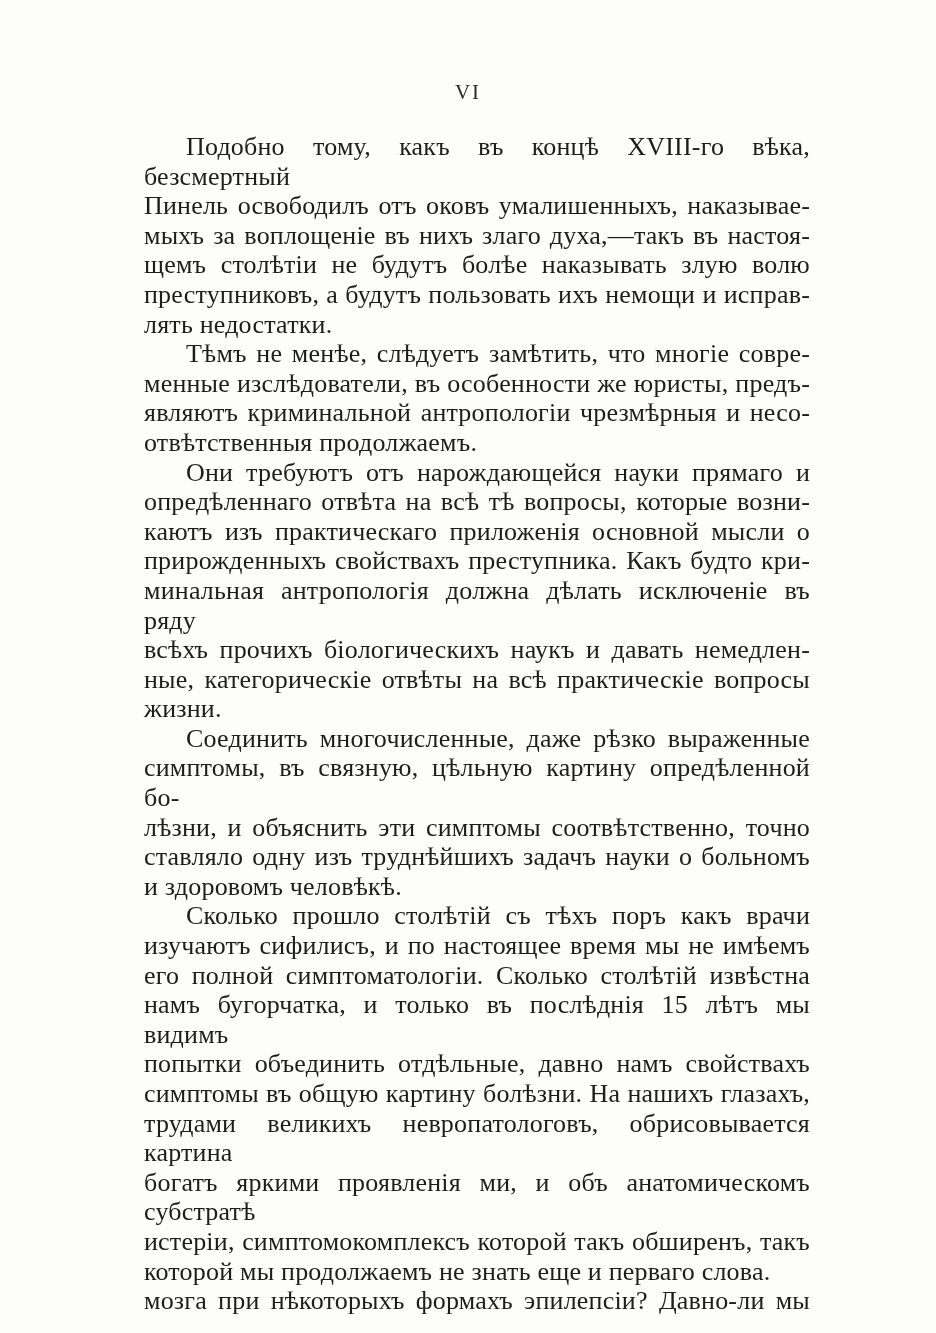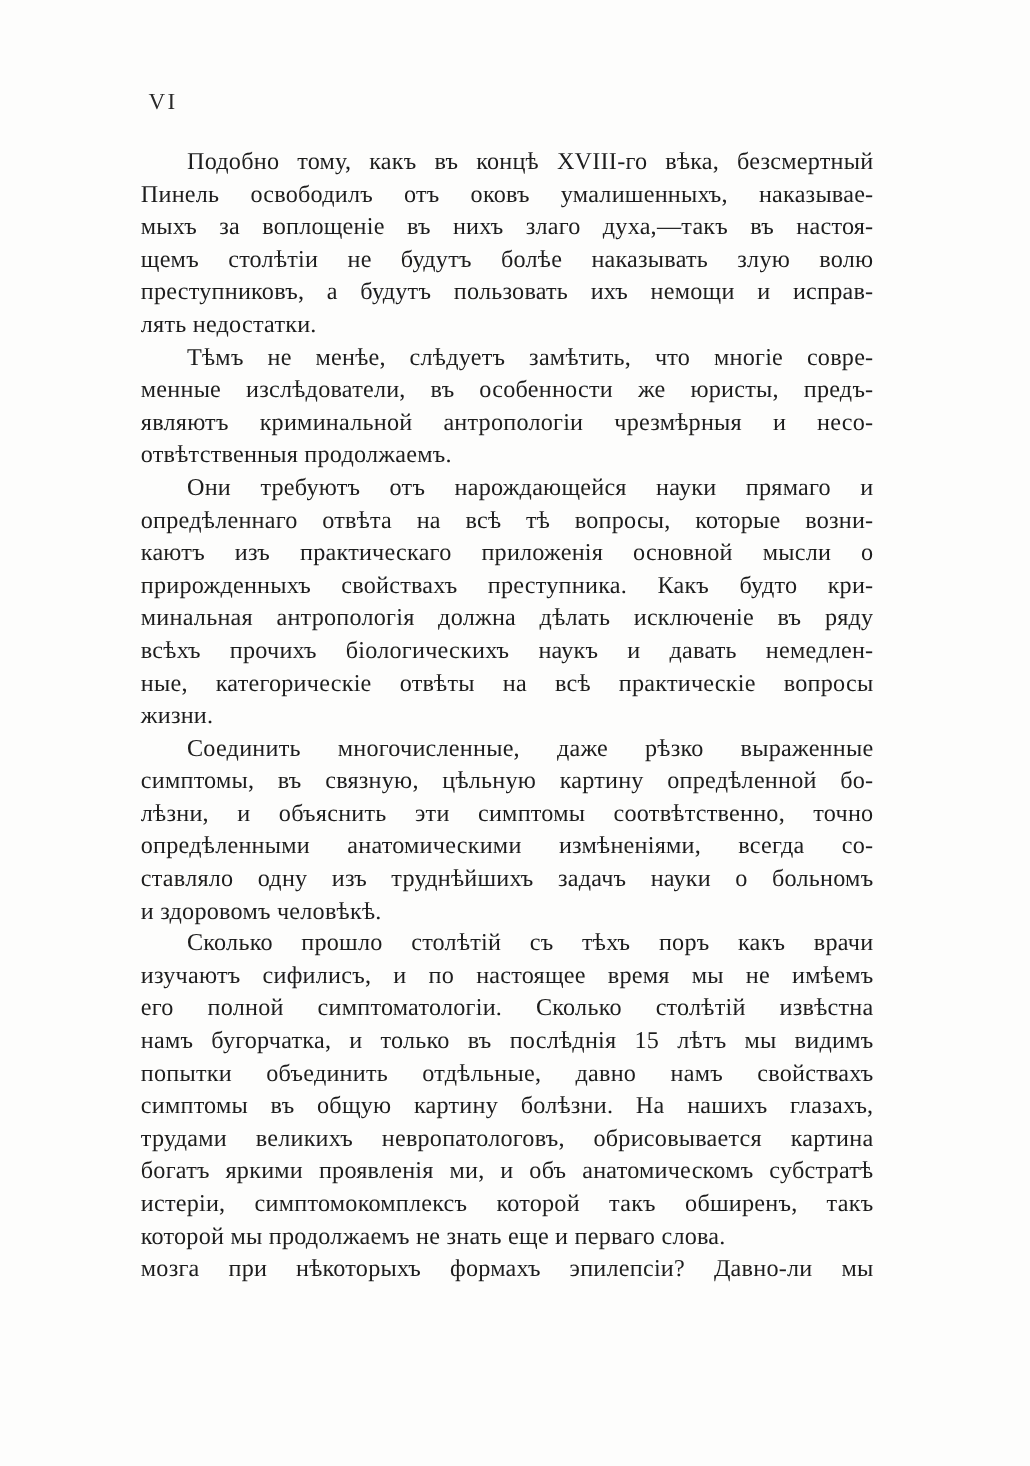--- a/index.html
+++ b/index.html
@@ -15,31 +15,31 @@
     background: #fdfdfc;
     color: #1d1d1d;
     font-family: "Liberation Serif", "DejaVu Serif", serif;
     overflow: hidden;
   }
   .page-number {
     position: absolute;
     top: 80px;
     left: 135px;
     width: 666px;
-    text-align: left;
+    text-align: center;
     font-size: 21px;
     letter-spacing: 2px;
     color: #2a2a2a;
   }
   .text-block {
     position: absolute;
     top: 132px;
-    left: 128px;
+    left: 144px;
     width: 666px;
-    font-size: 22px;
+    font-size: 26px;
     line-height: 29.6px;
     letter-spacing: 0.2px;
   }
   .paragraph {
     margin: 0;
   }
   .line {
     text-align: justify;
     text-align-last: justify;
     white-space: normal;
@@ -78,21 +78,20 @@
         <div class="line">прирожденныхъ свойствахъ преступника. Какъ будто кри-</div>
         <div class="line">минальная антропологія должна дѣлать исключеніе въ ряду</div>
         <div class="line">всѣхъ прочихъ біологическихъ наукъ и давать немедлен-</div>
         <div class="line">ные, категорическіе отвѣты на всѣ практическіе вопросы</div>
         <div class="line last">жизни.</div>
       </div>
       <div class="paragraph">
         <div class="line first">Соединить многочисленные, даже рѣзко выраженные</div>
         <div class="line">симптомы, въ связную, цѣльную картину опредѣленной бо-</div>
         <div class="line">лѣзни, и объяснить эти симптомы соотвѣтственно, точно</div>
-        <div class="line">опредѣленными анатомическими измѣненіями, всегда со-</div>
         <div class="line">ставляло одну изъ труднѣйшихъ задачъ науки о больномъ</div>
         <div class="line last">и здоровомъ человѣкѣ.</div>
       </div>
       <div class="paragraph">
         <div class="line first">Сколько прошло столѣтій съ тѣхъ поръ какъ врачи</div>
         <div class="line">изучаютъ сифилисъ, и по настоящее время мы не имѣемъ</div>
         <div class="line">его полной симптоматологіи. Сколько столѣтій извѣстна</div>
         <div class="line">намъ бугорчатка, и только въ послѣднія 15 лѣтъ мы видимъ</div>
         <div class="line">попытки объединить отдѣльные, давно намъ свойствахъ</div>
         <div class="line">симптомы въ общую картину болѣзни. На нашихъ глазахъ,</div>

